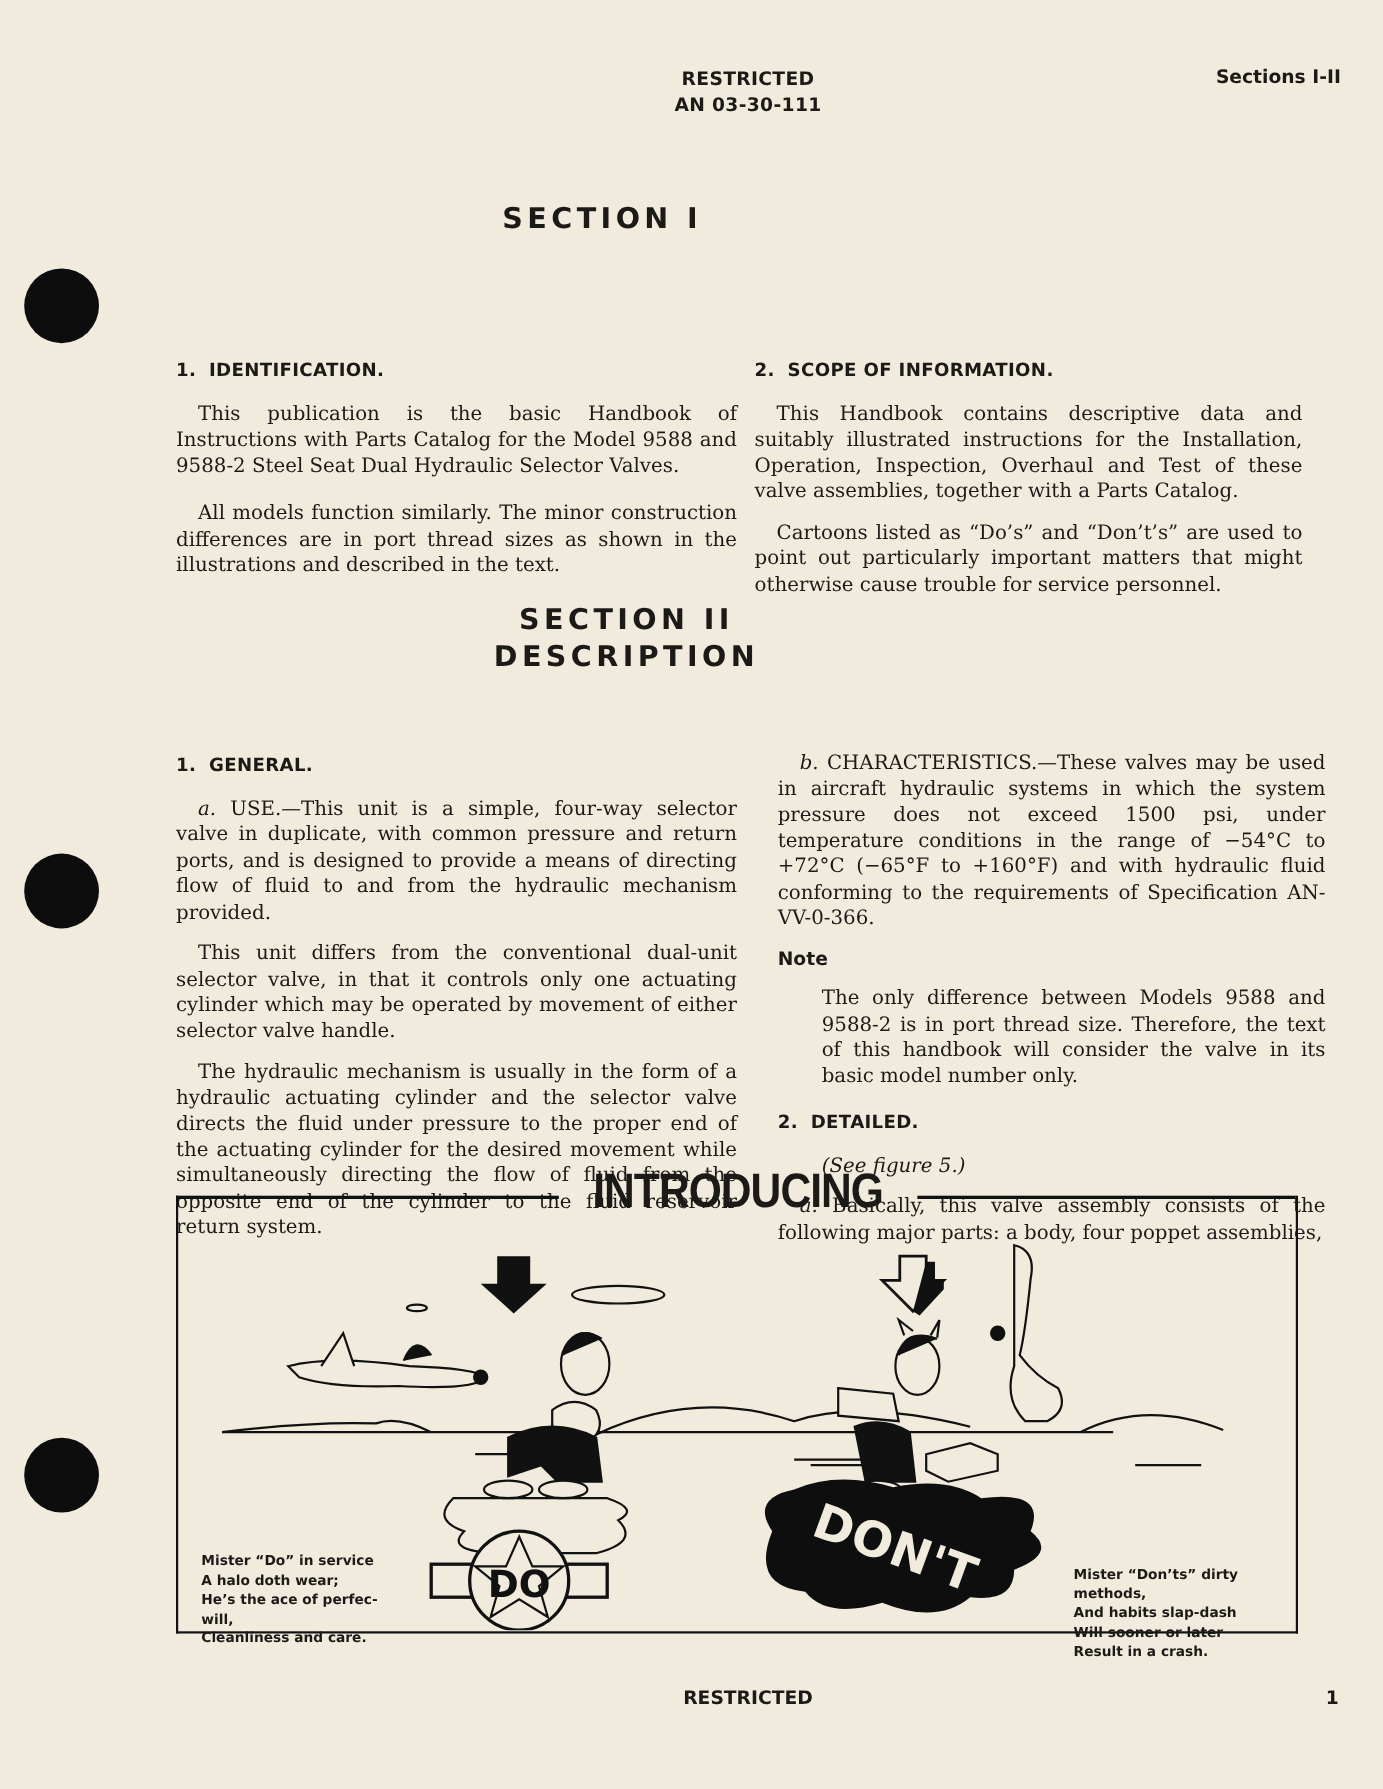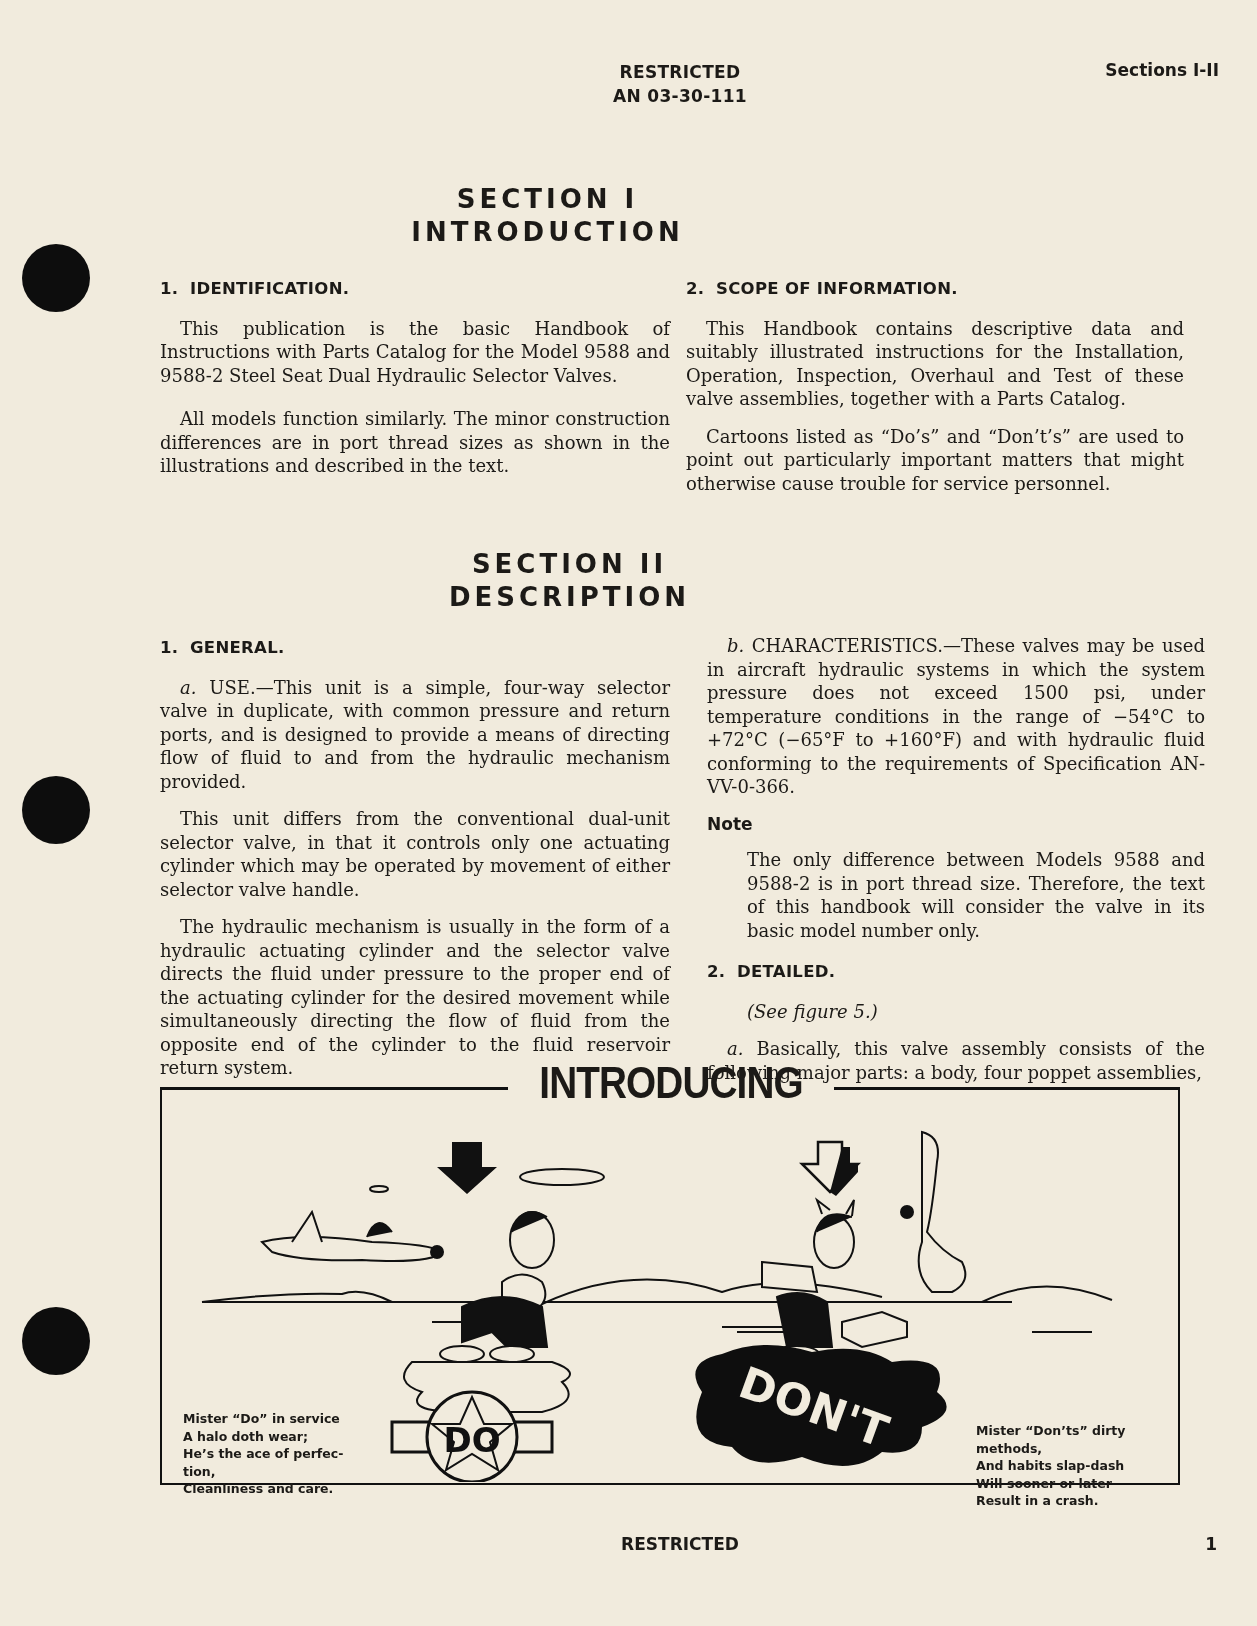--- a/index.html
+++ b/index.html
@@ -7,21 +7,21 @@
       width: 1257px; height: 1626px; position: relative; overflow: hidden;
       background: #f1ebdd;
       font-family: "DejaVu Serif", "Liberation Serif", serif;
       color: #1c1a17;
     }
     .hole { position: absolute; left: 22px; width: 68px; height: 68px; border-radius: 50%; background: #0d0d0d; }
     .sans { font-family: "DejaVu Sans", "Liberation Sans", sans-serif; }
     .hdr-center { position: absolute; left: 560px; top: 60px; width: 240px; text-align: center; font-weight: bold; font-size: 17px; line-height: 24px; letter-spacing: 0.3px; }
     .hdr-right { position: absolute; right: 38px; top: 60px; font-weight: bold; font-size: 17px; }
     .sec-title { position: absolute; left: 0; width: 1095px; text-align: center; font-weight: 900; font-size: 26px; letter-spacing: 4px; line-height: 33px; }
-    .col { position: absolute; width: 510px; font-size: 18px; line-height: 23.5px; text-align: justify; }
+    .col { position: absolute; width: 510px; font-size: 18px; line-height: 23.5px; text-align: justify; margin-top: 48px; }
     .col p { margin: 0 0 14px 0; text-indent: 20px; }
     .h2 { font-family: "DejaVu Sans", "Liberation Sans", sans-serif; font-weight: bold; font-size: 16.5px; margin: 0 0 16px 0; letter-spacing: 0.3px; }
     .h2 .num { display: inline-block; width: 30px; }
     .note-title { text-align: left; font-family: "DejaVu Sans", "Liberation Sans", sans-serif; font-weight: bold; font-size: 17px; margin: 10px 0 12px 0; }
     .note-body { margin: 0 0 18px 40px; text-align: justify; }
     .see { font-style: italic; margin: 0 0 14px 40px; }
     .lead-i { font-style: italic; }
     .intro-box { position: absolute; left: 160px; top: 1087px; width: 1016px; height: 396px; border: 2px solid #111; border-top: none; }
     .intro-top-left { position: absolute; left: 160px; top: 1087px; width: 348px; height: 3px; background: #111; }
     .intro-top-right { position: absolute; left: 834px; top: 1087px; width: 344px; height: 3px; background: #111; }
@@ -39,21 +39,20 @@
 <div class="hole" style="top:1307px;"></div>
 
 <div class="hdr-center sans">
   <div>RESTRICTED</div>
   <div>AN 03-30-111</div>
 </div>
 <div class="hdr-right sans">Sections I-II</div>
 
 <div class="sec-title sans" style="top:183px;">
   <div>SECTION I</div>
-  <div>INTRODUCTION</div>
 </div>
 
 <div class="col" style="left:160px; top:277px;">
   <div class="h2"><span class="num">1.</span><span>IDENTIFICATION.</span></div>
   <p style="margin-bottom:20px;">This publication is the basic Handbook of Instructions with Parts Catalog for the Model 9588 and 9588-2 Steel Seat Dual Hydraulic Selector Valves.</p>
   <p>All models function similarly. The minor construction differences are in port thread sizes as shown in the illustrations and described in the text.</p>
 </div>
 
 <div class="col" style="left:686px; top:277px; width:498px;">
   <div class="h2"><span class="num">2.</span><span>SCOPE OF INFORMATION.</span></div>
@@ -147,21 +146,21 @@
   <g>
     <path d="M540 300 Q520 270 560 262 Q600 245 650 260 Q700 250 730 270 Q790 262 775 300 Q800 320 760 335 Q760 365 720 360 Q690 385 640 365 Q590 380 570 355 Q520 350 540 300 Z" fill="#0e0e0e"></path>
     <text x="650" y="330" text-anchor="middle" font-family="DejaVu Sans, sans-serif" font-weight="bold" font-size="44" fill="#f1ebdd" transform="rotate(20 650 320)">DON'T</text>
   </g>
 </svg>
 
 <div class="verse" style="left:183px; top:1410px; width:200px;">
   <div>Mister “Do” in service</div>
   <div>A halo doth wear;</div>
   <div>He’s the ace of perfec-</div>
-  <div>tion,</div>
+  <div>will,</div>
   <div>Cleanliness and care.</div>
 </div>
 
 <div class="verse" style="left:976px; top:1410px; width:150px;margin-top:12px;">
   <div>Mister “Don’ts” dirty</div>
   <div>methods,</div>
   <div>And habits slap-dash</div>
   <div>Will sooner or later</div>
   <div>Result in a crash.</div>
 </div>

